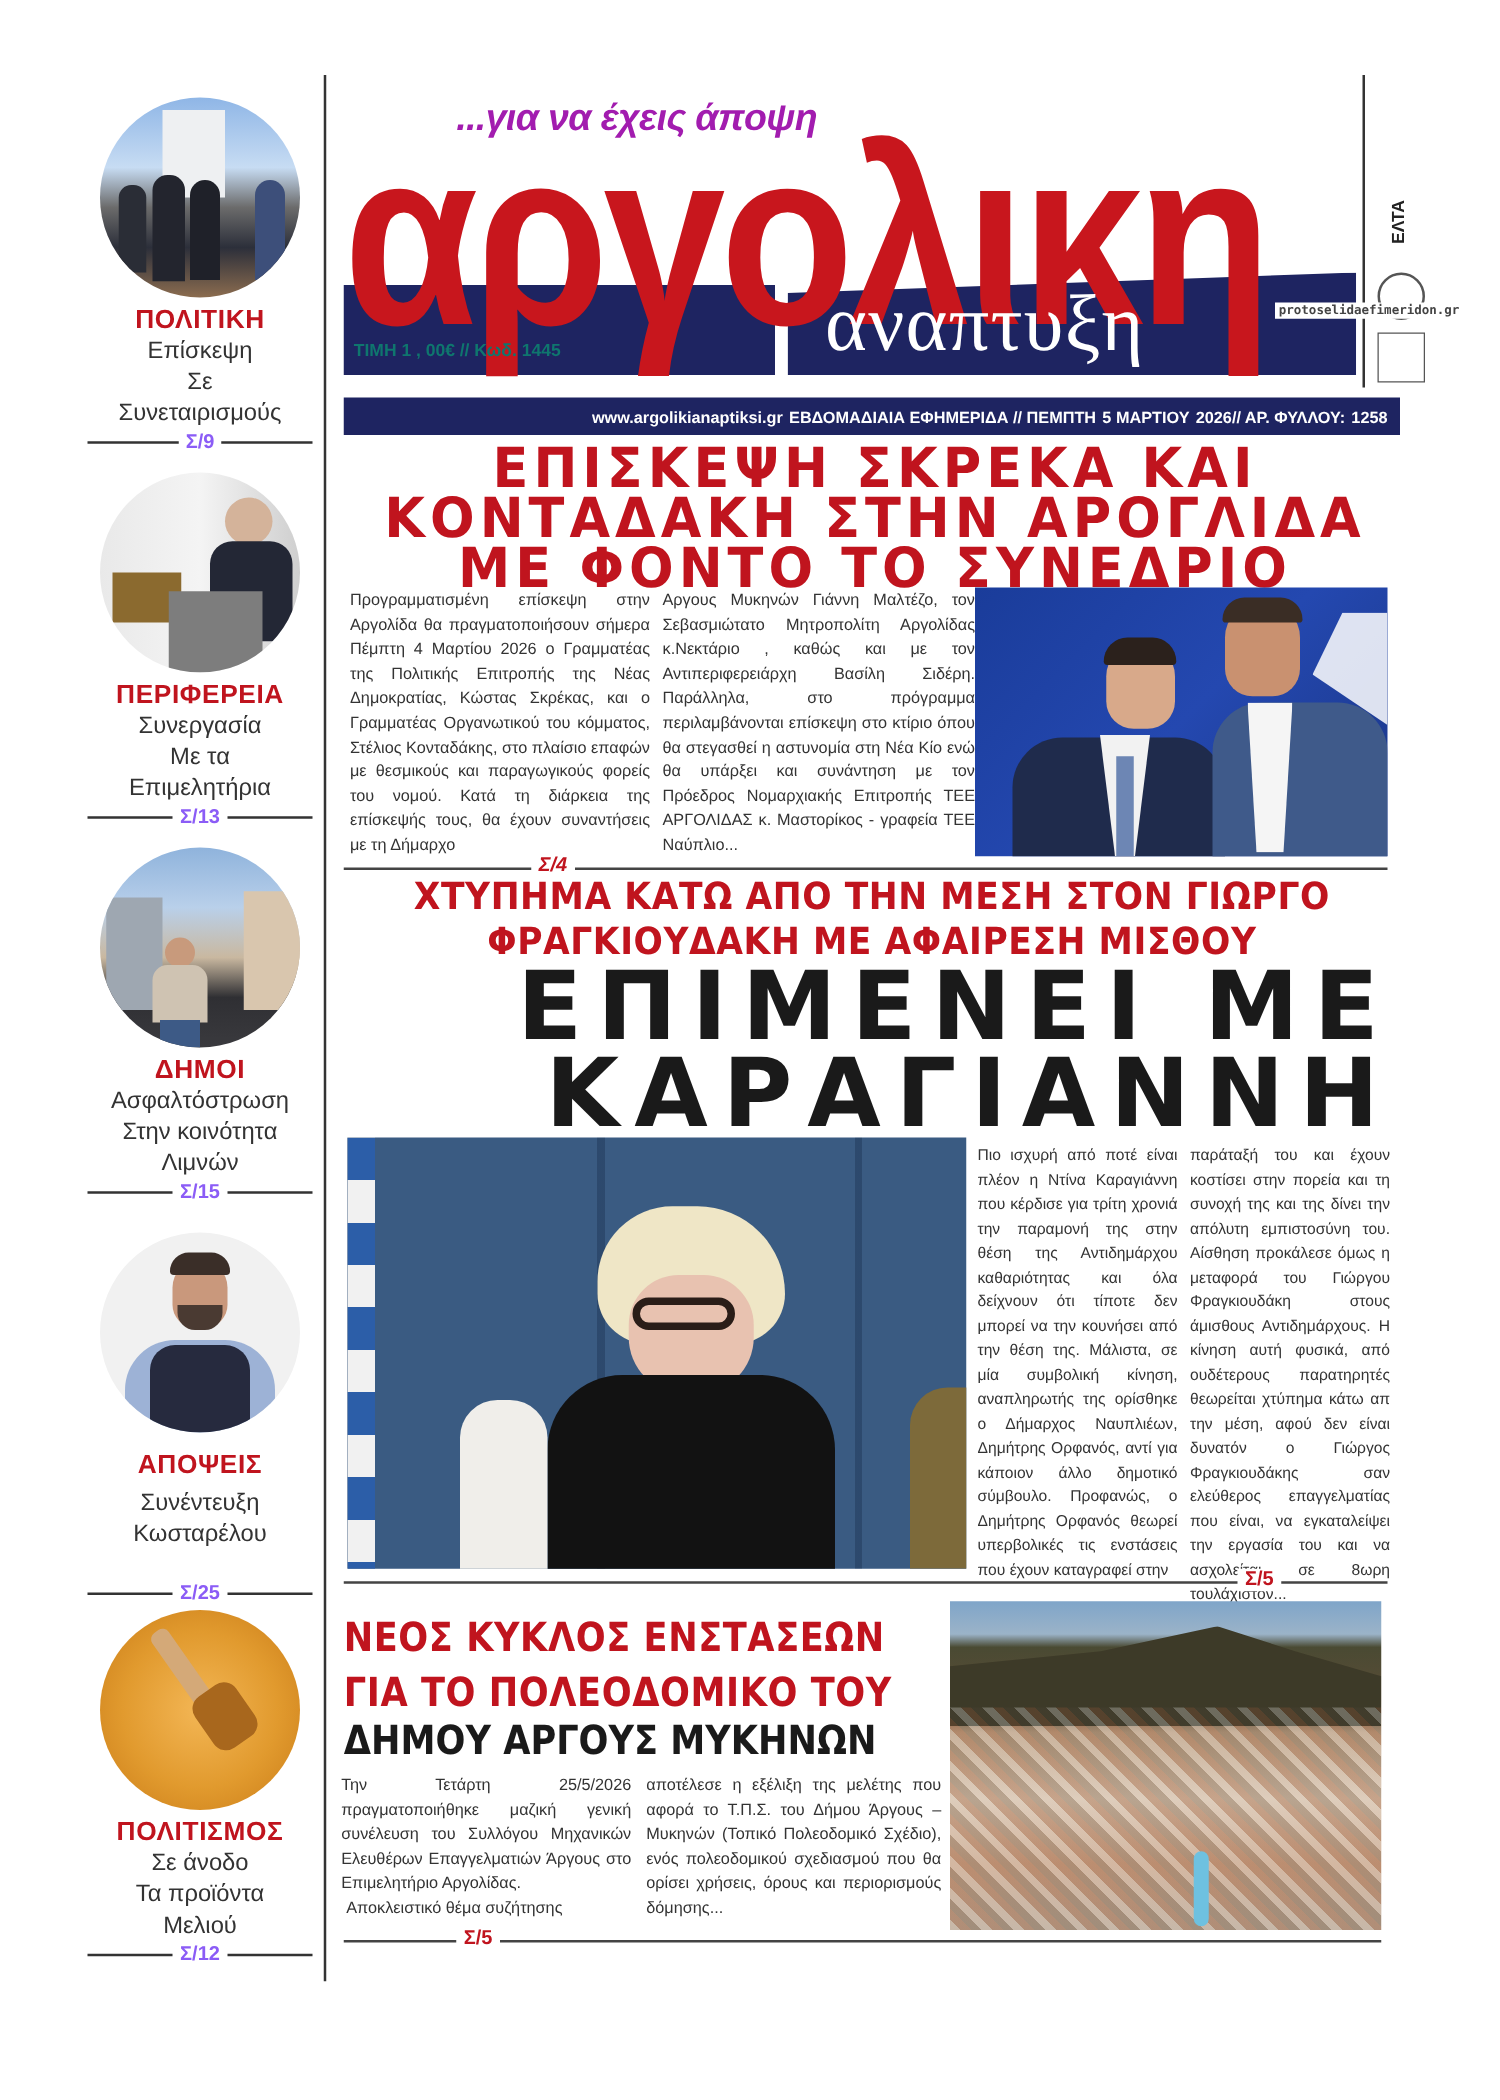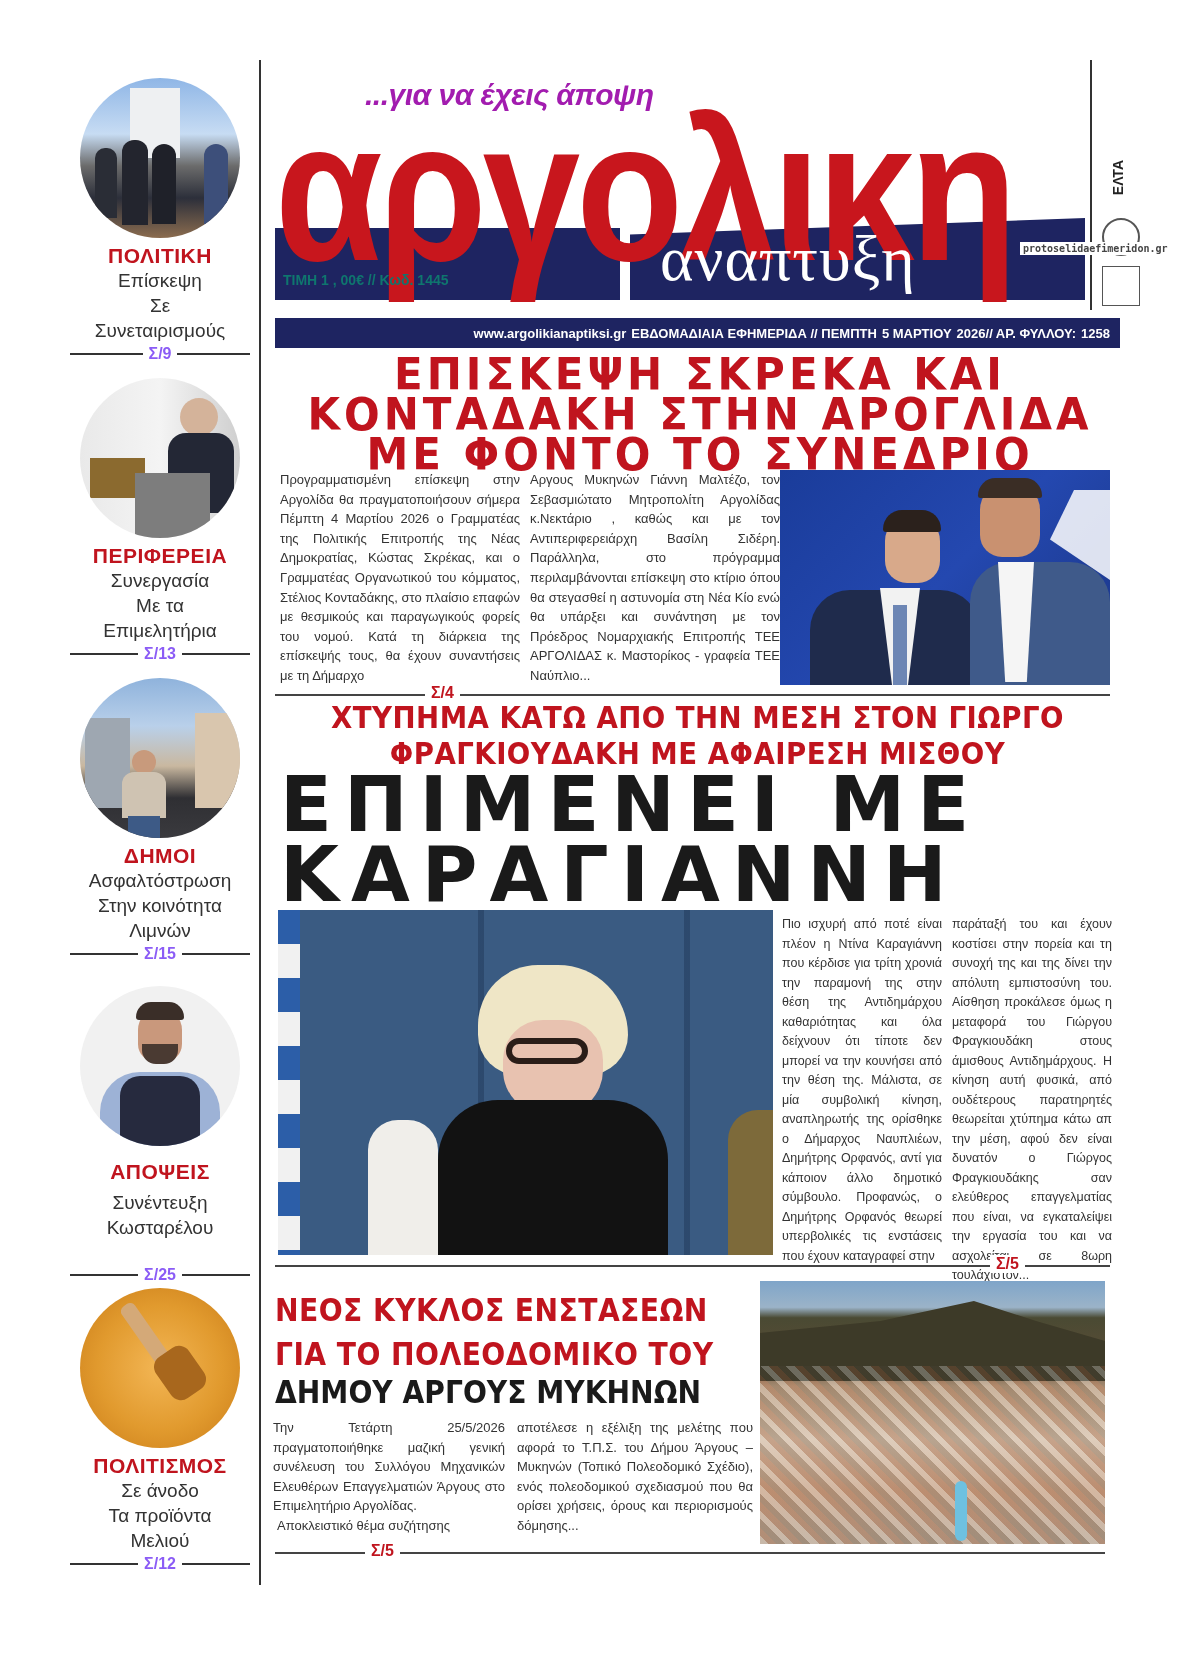--- a/index.html
+++ b/index.html
@@ -38,21 +38,21 @@
   .h1 { position: absolute; left: 290px; top: 358px; width: 820px; color: #c0141e; font-weight: bold; font-size: 42px; line-height: 38px; letter-spacing: 4px; text-align: center; font-family: "DejaVu Sans", sans-serif; transform: scaleY(1.05); }
   .cols { position: absolute; font-size: 13px; line-height: 19.6px; color: #333; }
   .s1c1 { left: 280px; top: 470px; width: 240px; text-align: justify; }
   .s1c2 { left: 530px; top: 470px; width: 250px; text-align: justify; }
   .photo1 { position: absolute; left: 780px; top: 470px; width: 330px; height: 215px; background: linear-gradient(135deg, #1a3c9a 0%, #2448b0 50%, #1a3585 100%); overflow: hidden; }
   .rule { position: absolute; height: 2px; background: #444; }
   .pgref { position: absolute; color: #c0141e; font-weight: bold; font-size: 16px; background: #fff; padding: 0 6px; }
 
   
   .h2a { position: absolute; left: 280px; top: 700px; width: 835px; color: #c0141e; font-weight: bold; font-size: 30px; line-height: 36px; text-align: center; letter-spacing: 0.5px; font-family: "DejaVu Sans", sans-serif; transform: scaleX(0.92); transform-origin: center; }
-  .h2b { position: absolute; left: 280px; top: 770px; width: 835px; color: #1a1a1a; font-weight: bold; font-size: 76px; line-height: 70px; text-align: left; letter-spacing: 12px; font-family: "DejaVu Sans", sans-serif; }
+  .h2b { position: absolute; left: 280px; top: 770px; width: 835px; color: #1a1a1a; font-weight: bold; font-size: 76px; line-height: 70px; text-align: right; letter-spacing: 12px; font-family: "DejaVu Sans", sans-serif; }
   .photo2 { position: absolute; left: 278px; top: 910px; width: 495px; height: 345px; background: #3a5b82; overflow: hidden; }
   .s2c1 { left: 782px; top: 915px; width: 160px; font-size: 12.5px; line-height: 19.5px; text-align: justify; }
   .s2c2 { left: 952px; top: 915px; width: 160px; font-size: 12.5px; line-height: 19.5px; text-align: justify; }
 
   
   .h3a { position: absolute; left: 275px; top: 1288px; width: 485px; color: #c0141e; font-weight: bold; font-size: 32px; line-height: 44px; letter-spacing: 0.5px; font-family: "DejaVu Sans", sans-serif; transform: scaleX(0.88); transform-origin: left; white-space: nowrap; }
   .h3b { position: absolute; left: 275px; top: 1372px; width: 485px; color: #1a1a1a; font-weight: bold; font-size: 32px; line-height: 40px; font-family: "DejaVu Sans", sans-serif; transform: scaleX(0.88); transform-origin: left; white-space: nowrap; }
   .s3c1 { left: 273px; top: 1418px; width: 232px; text-align: justify; }
   .s3c2 { left: 517px; top: 1418px; width: 236px; text-align: justify; }
   .photo3 { position: absolute; left: 760px; top: 1281px; width: 345px; height: 263px; overflow: hidden; background: linear-gradient(180deg, #7fa5c9 0%, #9bb3c8 10%, #4a4a33 14%, #5a4c36 30%, #b89a7c 40%, #d3bca5 60%, #c59f82 80%, #b5a08c 100%); }
@@ -190,21 +190,21 @@
     <div style="position:absolute;left:103px;top:40px;width:58px;height:22px;background:#2b211c;border-radius:26px 26px 4px 4px;"></div>
     <div style="position:absolute;left:30px;top:120px;width:170px;height:100px;background:#1f2b4c;border-radius:40px 40px 0 0;"></div>
     <div style="position:absolute;left:100px;top:118px;width:40px;height:97px;background:#f2f2f2;clip-path:polygon(0 0,100% 0,70% 100%,30% 100%);"></div>
     <div style="position:absolute;left:113px;top:135px;width:14px;height:80px;background:#6d86b4;"></div>
     <div style="position:absolute;left:200px;top:12px;width:60px;height:75px;background:#c99170;border-radius:28px 28px 22px 22px;"></div>
     <div style="position:absolute;left:198px;top:8px;width:64px;height:20px;background:#3a2d25;border-radius:28px 28px 4px 4px;"></div>
     <div style="position:absolute;left:190px;top:92px;width:140px;height:125px;background:#3f5a8a;border-radius:40px 40px 0 0;"></div>
     <div style="position:absolute;left:218px;top:92px;width:36px;height:120px;background:#f5f5f5;clip-path:polygon(0 0,100% 0,80% 100%,20% 100%);"></div>
   </div>
   <div class="rule" style="left:275px;top:694px;width:835px;"></div>
-  <span class="pgref" style="left:425px;top:684px;">Σ/4</span>
+  <span class="pgref" style="left:425px;top:684px;font-style:italic;">Σ/4</span>
 </article>
 
 <article>
   <h2 class="h2a">
     <div>ΧΤΥΠΗΜΑ ΚΑΤΩ ΑΠΟ ΤΗΝ ΜΕΣΗ ΣΤΟΝ ΓΙΩΡΓΟ</div>
     <div>ΦΡΑΓΚΙΟΥΔΑΚΗ ΜΕ ΑΦΑΙΡΕΣΗ ΜΙΣΘΟΥ</div>
   </h2>
   <h2 class="h2b">
     <div>ΕΠΙΜΕΝΕΙ ΜΕ</div>
     <div>ΚΑΡΑΓΙΑΝΝΗ</div>

